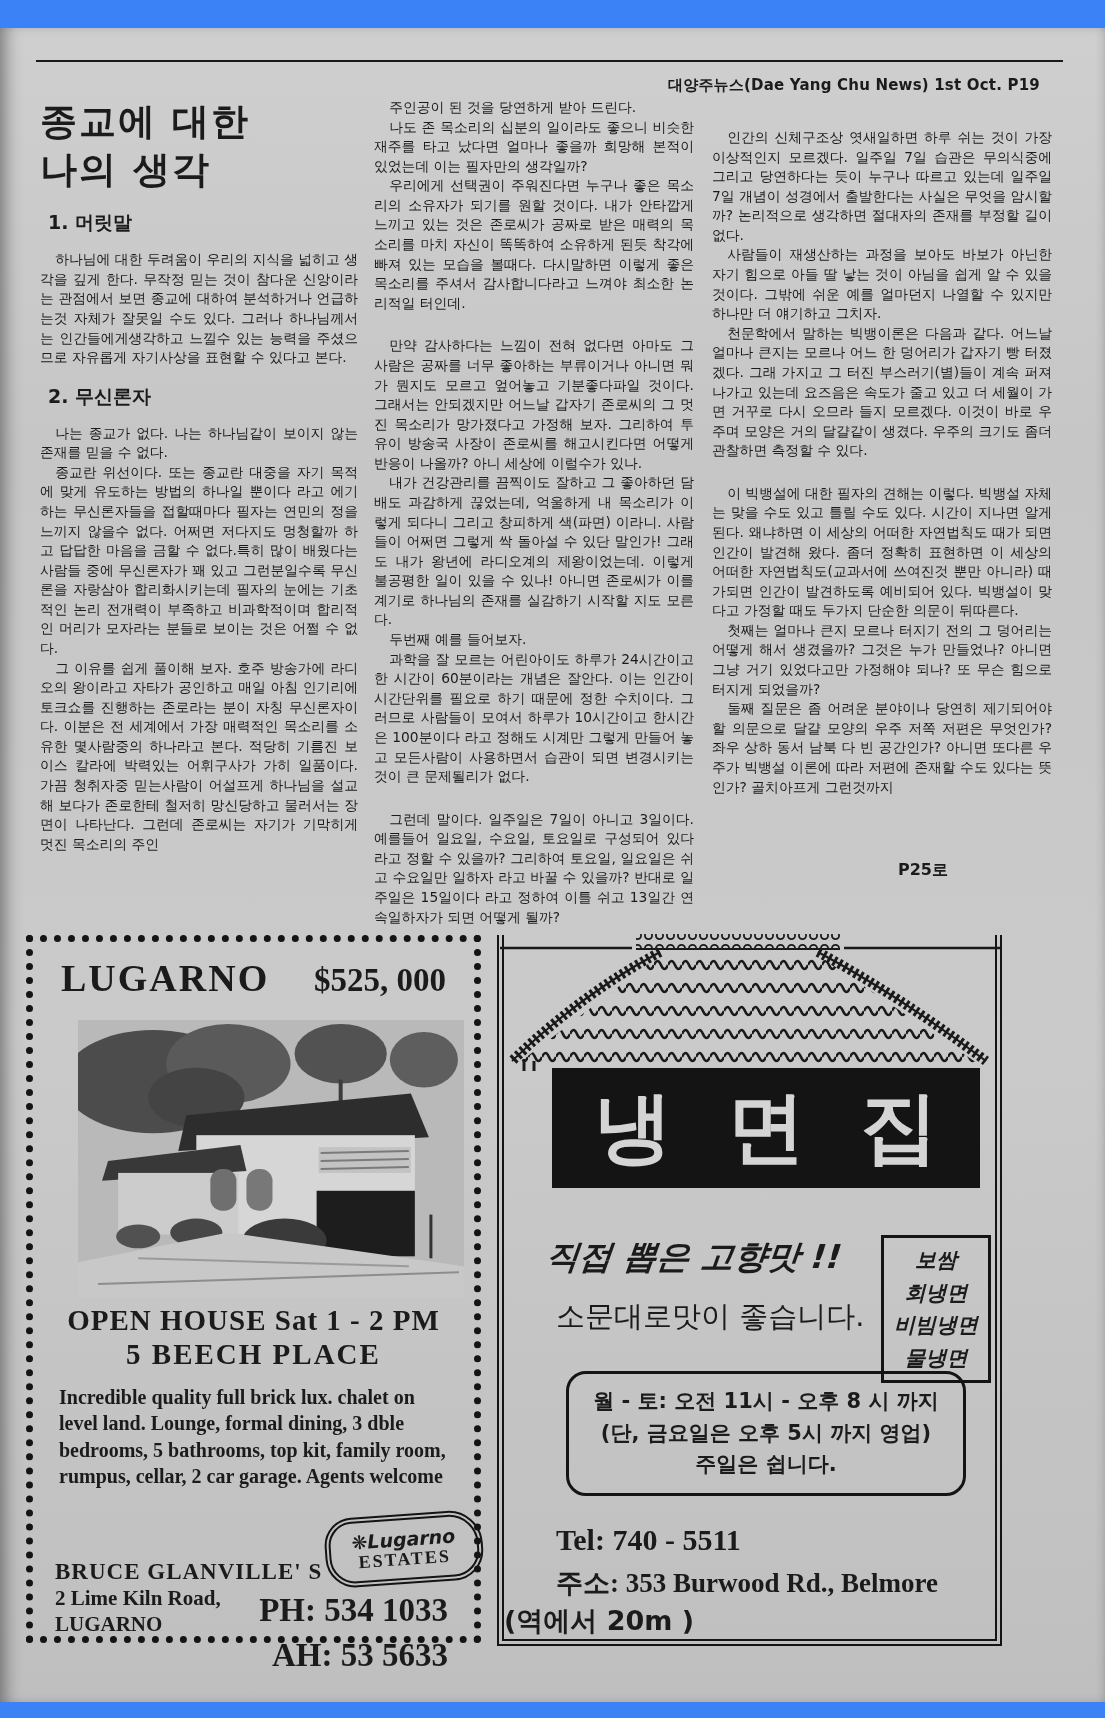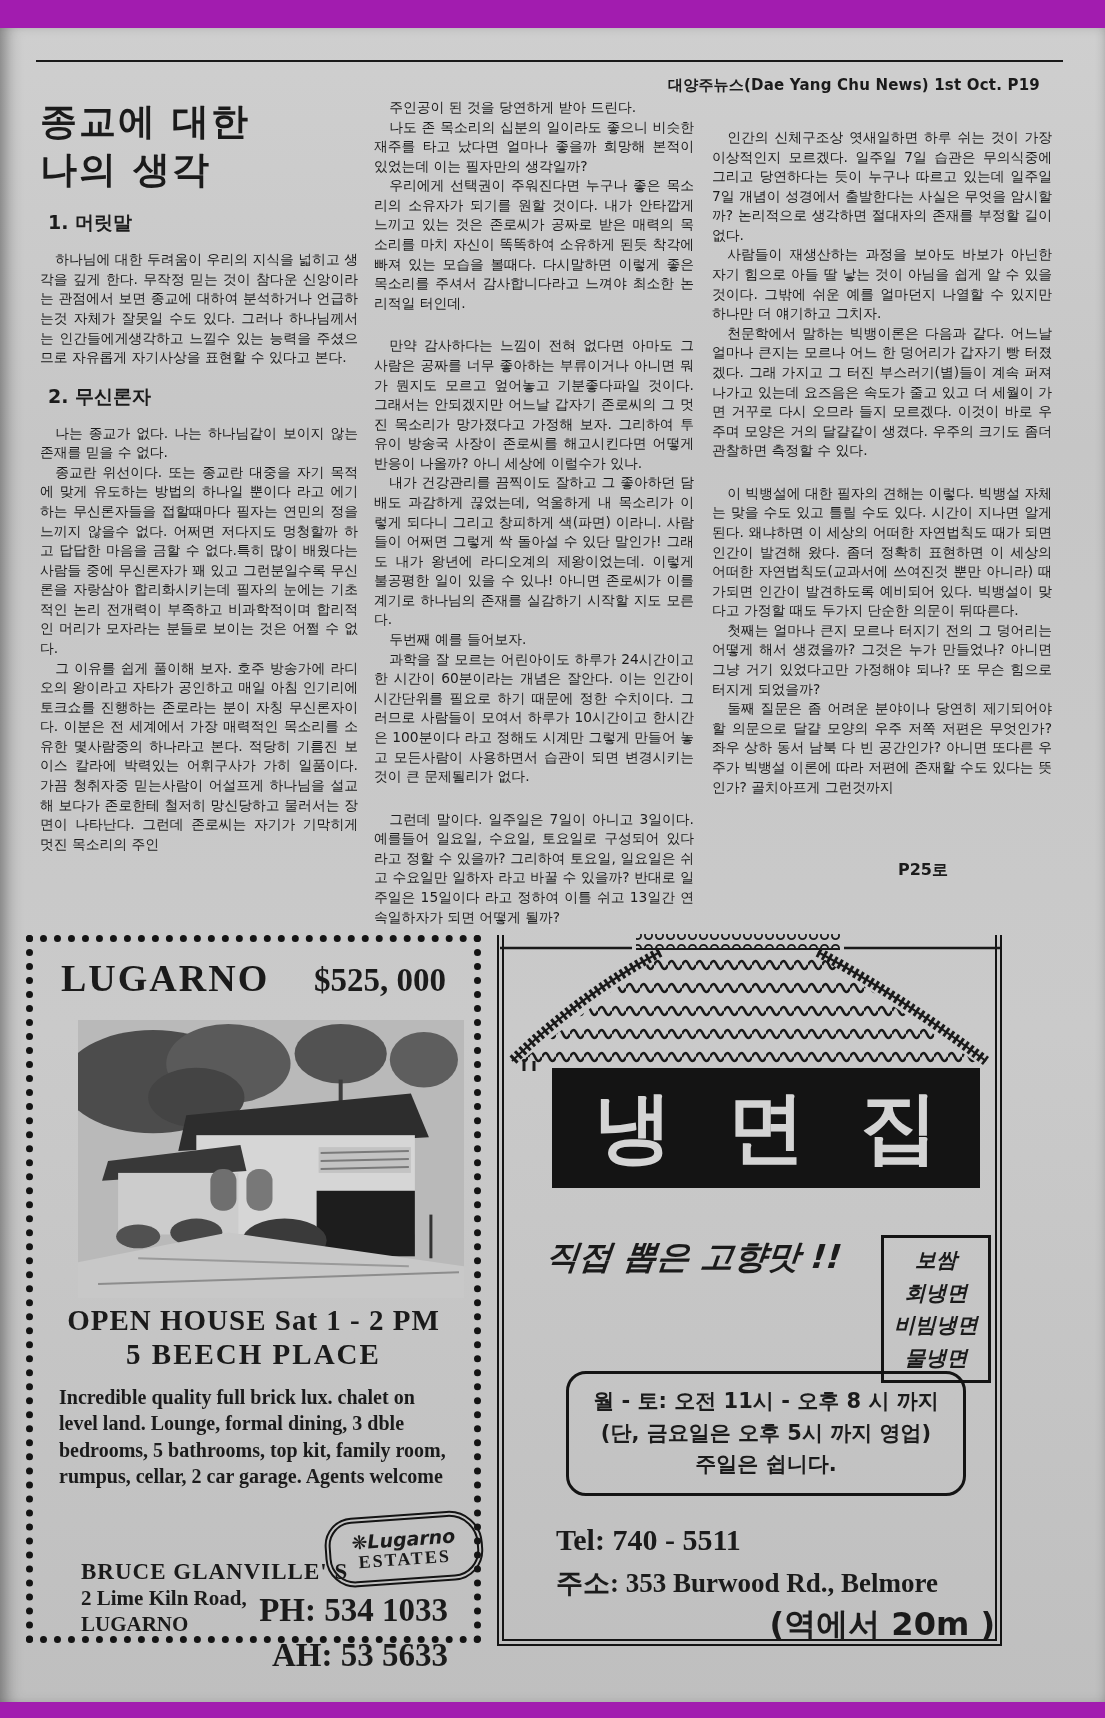--- a/index.html
+++ b/index.html
@@ -1,16 +1,16 @@
 <!DOCTYPE html>
 <html><head>
 <meta charset="utf-8">
 <style>
   html,body{margin:0;padding:0;background:#101010;}
-  #page{position:relative;width:1105px;height:1718px;background:#a21caf;overflow:hidden;
+  #page{position:relative;width:1105px;height:1718px;background:#3b82f6;overflow:hidden;
         font-family:"DejaVu Sans",sans-serif;color:#1b1b1b;}
   #paper{position:absolute;left:0;top:28px;right:0;bottom:16px;
          background:linear-gradient(180deg,#cfcfcf 0%,#c6c6c6 25%,#cacaca 60%,#bfbfbf 100%);
          box-shadow:inset 14px 0 18px -10px rgba(0,0,0,.45), inset -6px 0 12px -8px rgba(0,0,0,.3);}
   .rule{position:absolute;left:36px;right:42px;top:32px;height:2px;background:#1a1a1a;}
   .masthead{position:absolute;left:640px;top:48px;width:400px;text-align:right;
             font-size:15px;font-weight:bold;letter-spacing:.2px;}
   
   .col{position:absolute;text-align:justify;}
   .col p{margin:0;text-indent:1.1em;font-size:13.8px;line-height:1.42;}
@@ -32,40 +32,40 @@
   .lug-price{font-size:33px;font-weight:bold;}
   .lug-photo{position:absolute;left:45px;top:78px;width:386px;height:278px;}
   .lug-open{position:absolute;left:0;right:0;top:362px;text-align:center;font-size:29px;font-weight:bold;letter-spacing:1px;}
   .lug-addr{position:absolute;left:0;right:0;top:396px;text-align:center;font-size:29px;font-weight:bold;letter-spacing:2px;}
   .lug-desc{position:absolute;left:26px;right:22px;top:442px;font-size:20px;font-weight:bold;line-height:1.32;text-align:left;}
   .stamp{position:absolute;left:292px;top:572px;width:146px;height:58px;border:6px double #141414;
          border-radius:28px 34px 30px 30px;transform:rotate(-4deg);text-align:center;
          display:flex;flex-direction:column;justify-content:center;line-height:1.05;}
   .stamp .s1{font-size:19px;font-style:italic;font-weight:bold;font-family:"DejaVu Sans",sans-serif;}
   .stamp .s2{font-size:18px;font-weight:bold;letter-spacing:2px;}
-  .lug-agent{position:absolute;left:22px;top:616px;line-height:1.22;text-align:left;margin-left:26px;}
+  .lug-agent{position:absolute;left:22px;top:616px;line-height:1.22;text-align:left;}
   .lug-agent .a1{font-size:23px;font-weight:bold;letter-spacing:1px;}
   .lug-agent .a2,.lug-agent .a3{font-size:21px;font-weight:bold;}
   .lug-phones{position:absolute;right:26px;top:634px;text-align:right;font-size:33px;font-weight:bold;line-height:1.35;margin-top:12px;}
   
   #naeng{position:absolute;left:497px;top:907px;width:505px;height:711px;box-sizing:border-box;
          border-left:7px double #141414;border-right:7px double #141414;border-bottom:7px double #141414;}
   .roof{position:absolute;left:-4px;top:-6px;width:500px;height:142px;}
   .banner{position:absolute;left:48px;top:133px;width:428px;height:120px;background:#141414;
           display:flex;align-items:center;justify-content:space-between;padding:0 42px;box-sizing:border-box;}
   .banner span{color:#d4d4d4;font-size:78px;font-weight:bold;}
   .tag1{position:absolute;left:42px;top:300px;font-size:33px;font-weight:bold;font-style:italic;transform:skewX(-6deg);}
   .tag2{position:absolute;left:52px;top:362px;font-size:29px;font-weight:500;}
   .menu{position:absolute;right:4px;top:300px;width:96px;border:3px solid #141414;padding:6px 4px;
         text-align:center;font-size:21px;font-weight:bold;font-style:italic;line-height:1.55;}
   .hours{position:absolute;left:62px;top:436px;width:382px;border:3px solid #141414;border-radius:20px;
          padding:12px 6px;text-align:center;font-size:21px;font-weight:bold;line-height:1.5;}
   .tel{position:absolute;left:52px;top:588px;font-size:30px;font-weight:bold;font-family:"Liberation Serif",serif;}
   .addr{position:absolute;left:52px;top:630px;font-size:27px;font-weight:bold;font-family:"Liberation Serif",serif;}
-  .addr2{position:absolute;left:0;right:0;top:668px;text-align:right;font-size:32px;font-weight:bold;}
+  .addr2{position:absolute;left:0;right:0;top:668px;text-align:left;font-size:27px;font-weight:bold;}
 </style>
 </head>
 <body>
 
 <div id="page">
   <div id="paper">
 
     <div class="rule"></div>
     <div class="masthead">대양주뉴스(Dae Yang Chu News) 1st Oct. P19</div>
 
@@ -185,20 +185,21 @@
           <line x1="24" y1="130" x2="24" y2="142" stroke="#1a1a1a" stroke-width="3"></line>
           <line x1="34" y1="132" x2="34" y2="142" stroke="#1a1a1a" stroke-width="3"></line>
         </svg>
       </div>
       <div class="banner">
         <span>냉</span>
         <span>면</span>
         <span>집</span>
       </div>
       <div class="tag1">직접 뽑은 고향맛 !!</div>
+      <div class="tag2">소문대로맛이 좋습니다.</div>
       <div class="menu">
         <div>보쌈</div>
         <div>회냉면</div>
         <div>비빔냉면</div>
         <div>물냉면</div>
       </div>
       <div class="hours">
         <div>월 - 토:  오전 11시 - 오후 8 시 까지</div>
         <div>(단, 금요일은 오후 5시 까지 영업)</div>
         <div>주일은 쉽니다.</div>

